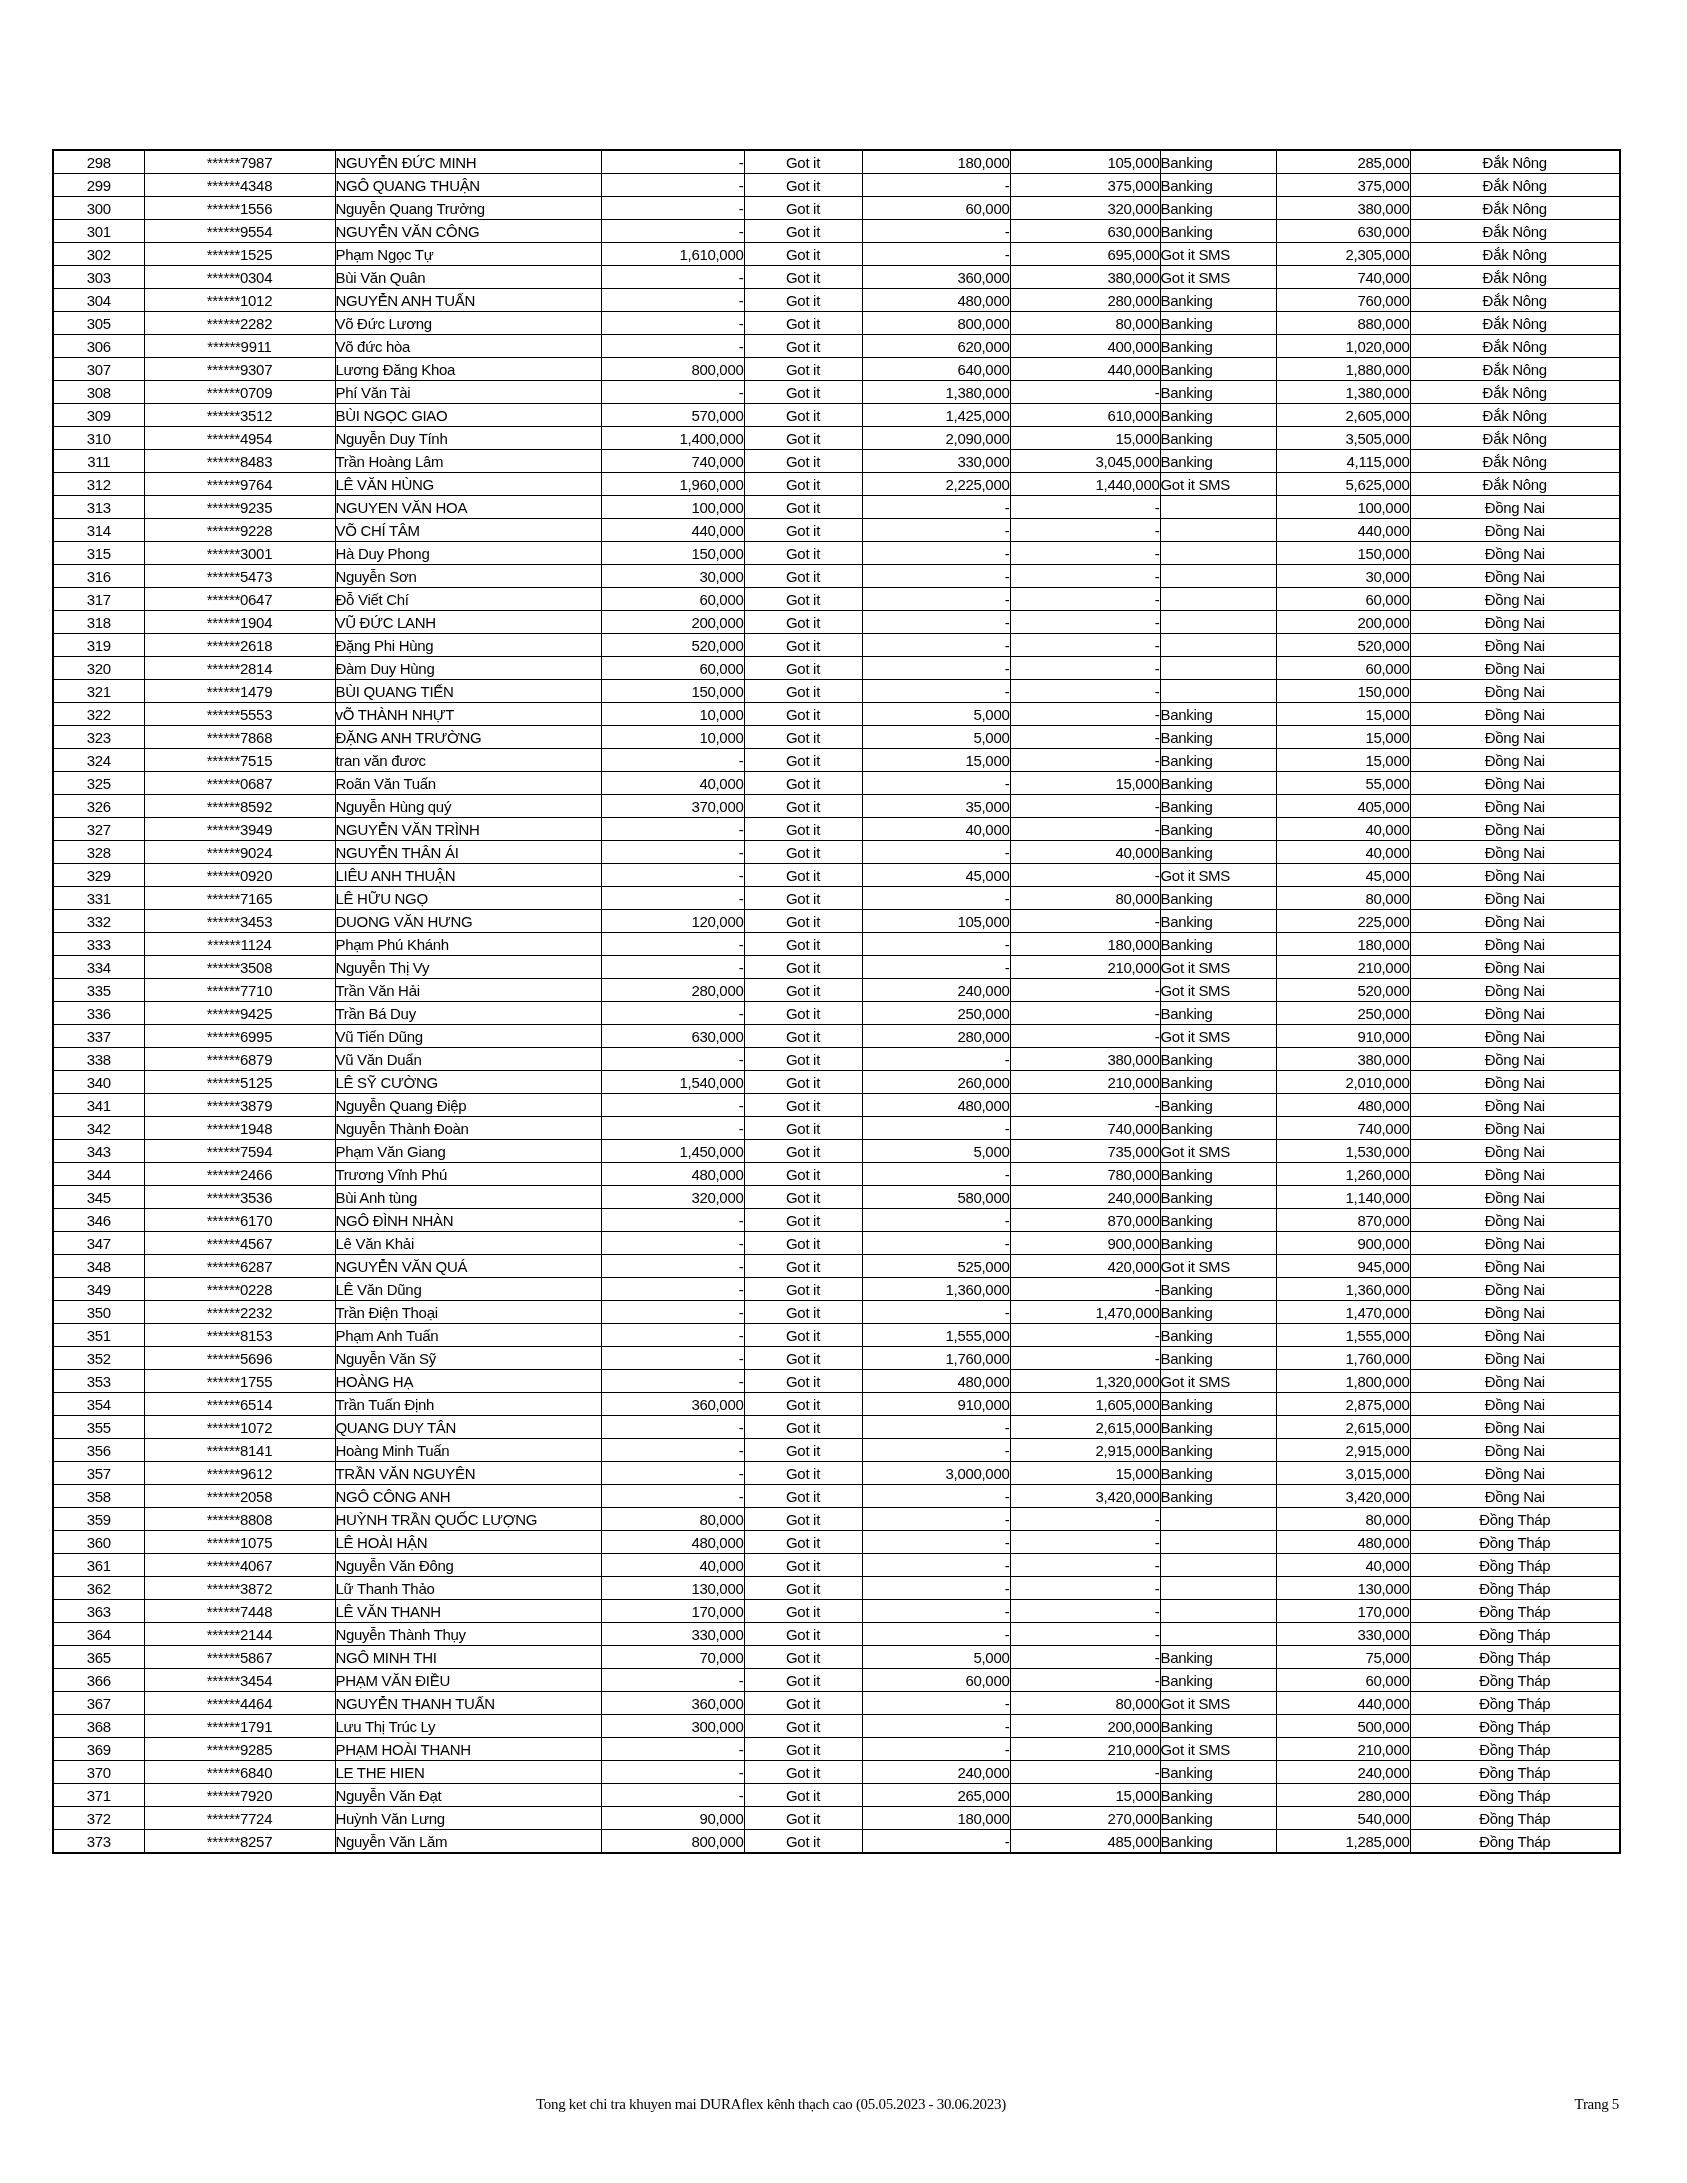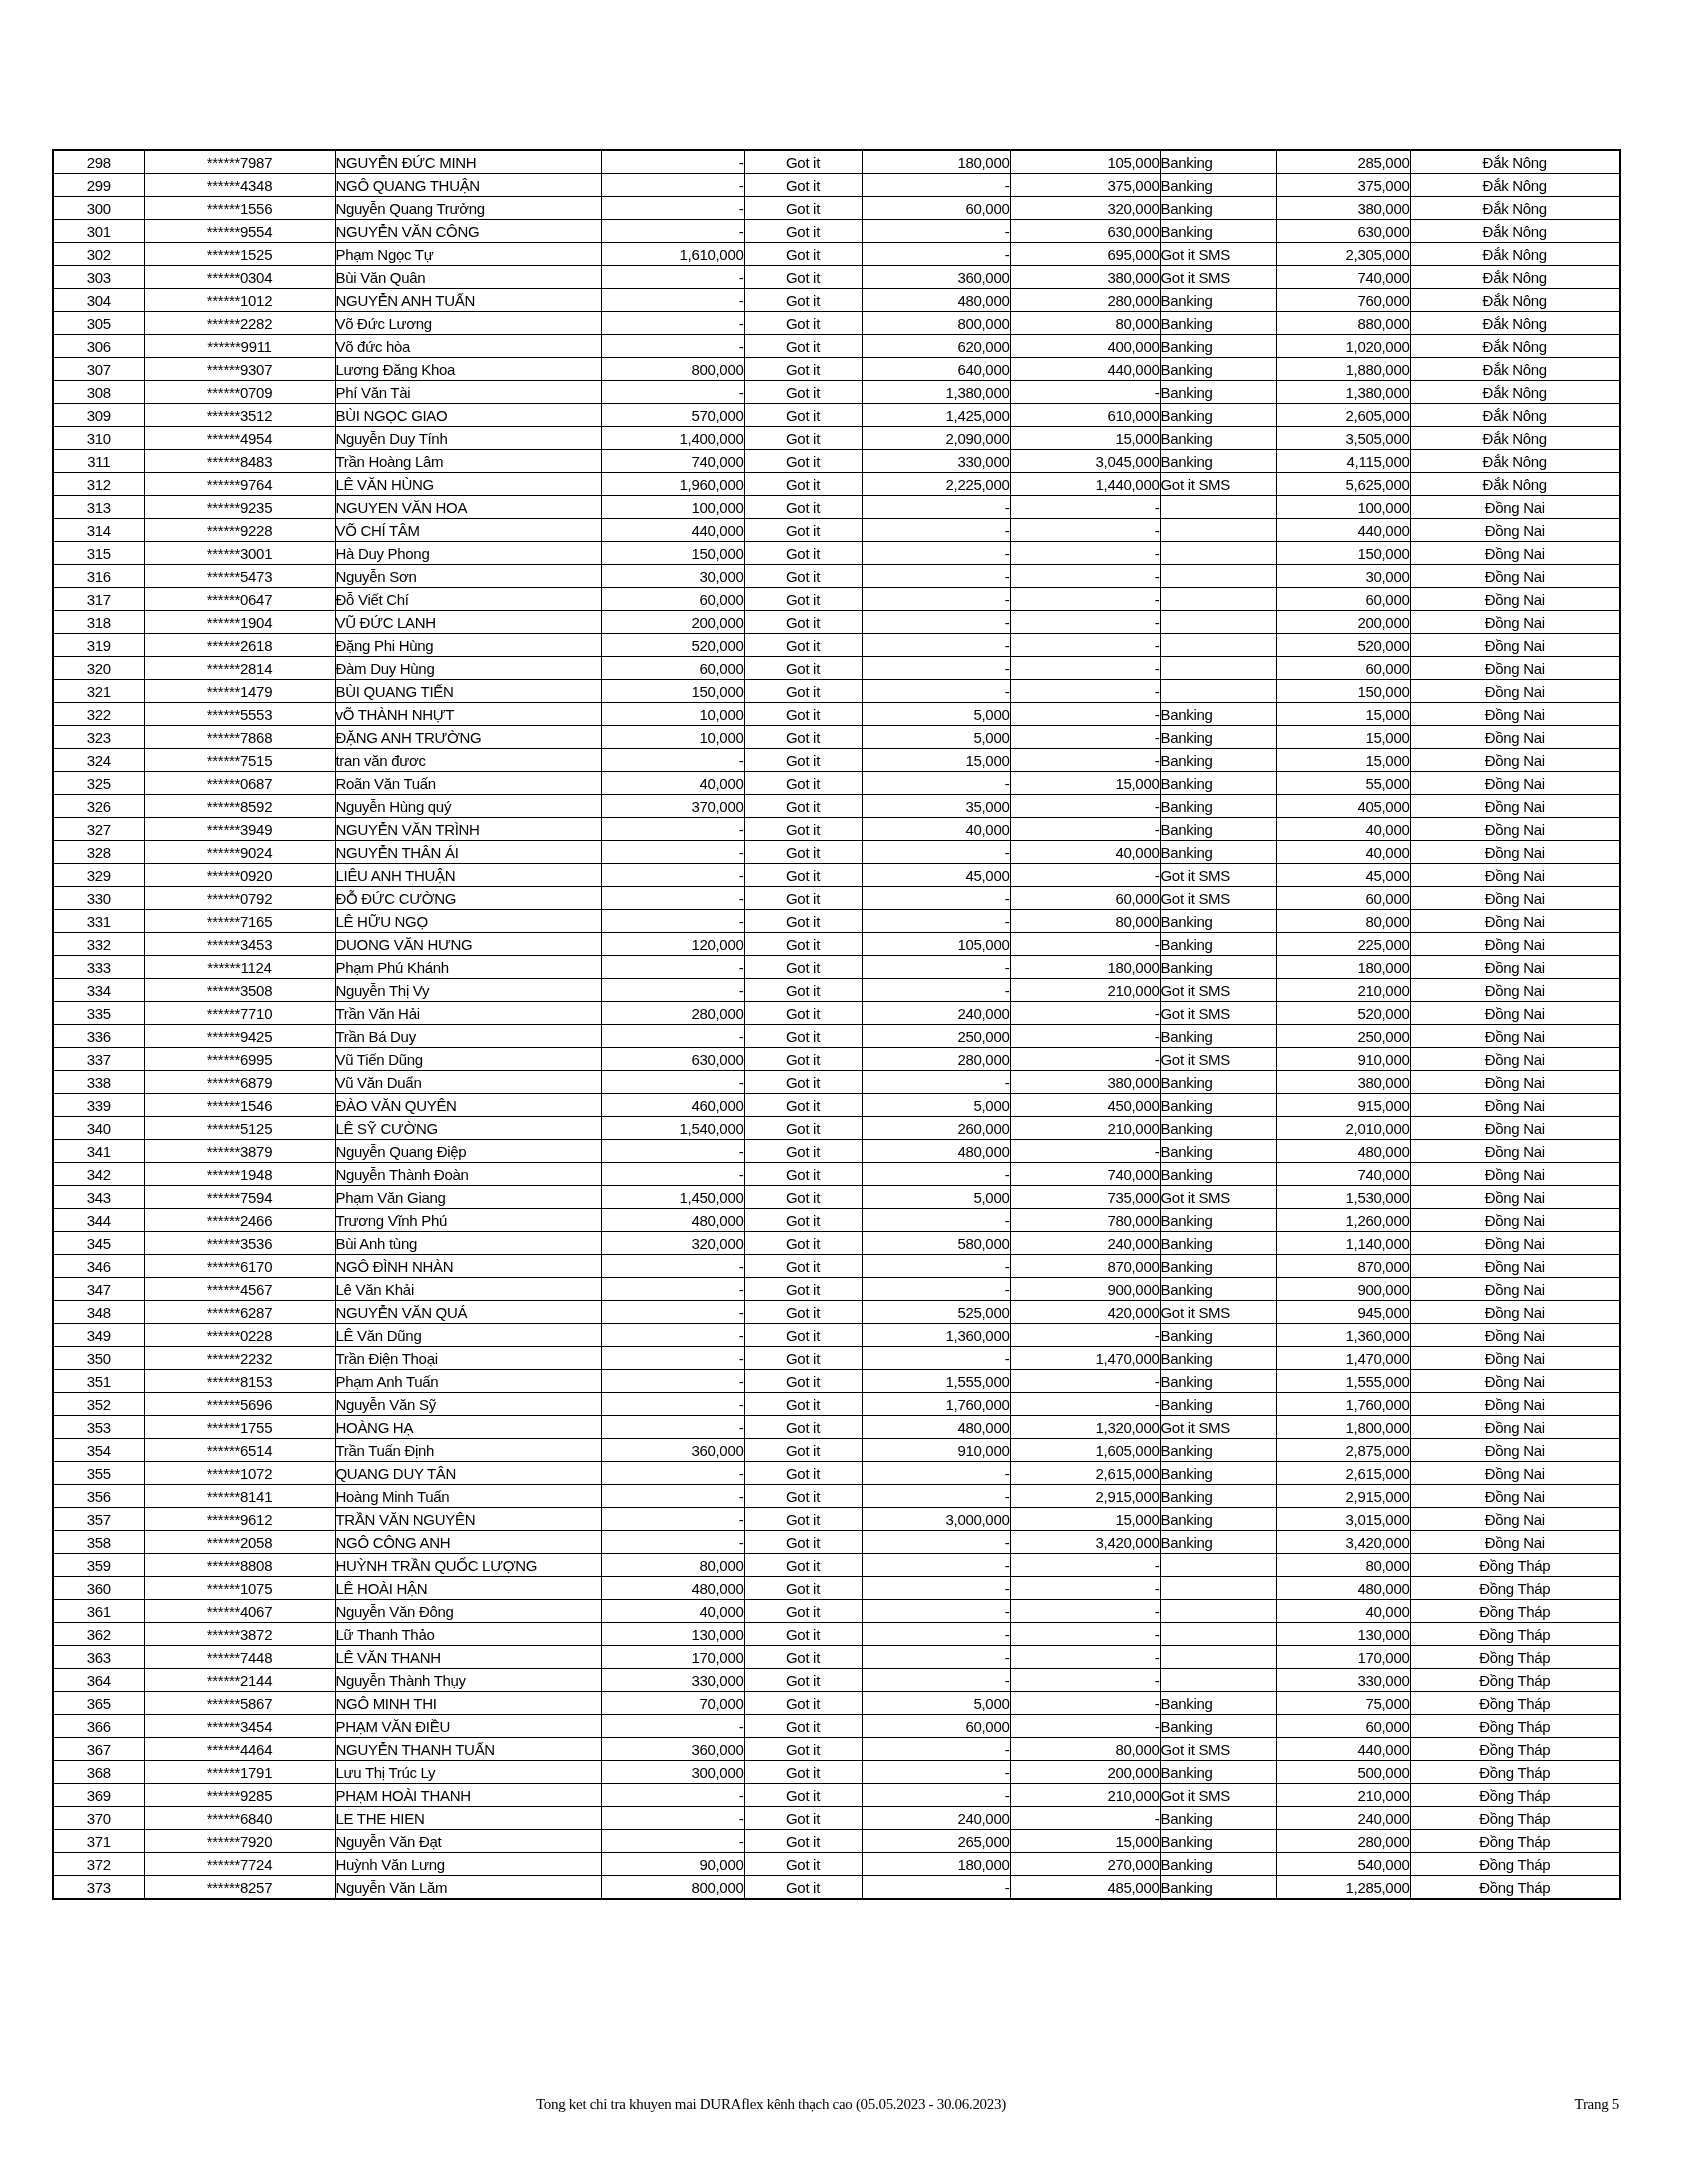--- a/index.html
+++ b/index.html
@@ -459,32 +459,20 @@
           <td class="al">LIÊU ANH THUẬN</td>
           <td class="ar dash">-</td>
           <td class="ac">Got it</td>
           <td class="ar">45,000</td>
           <td class="ar dash">-</td>
           <td class="al">Got it SMS</td>
           <td class="ar">45,000</td>
           <td class="ac">Đồng Nai</td>
         </tr>
         <tr>
-          <td class="ac">330</td>
-          <td class="ac">******0792</td>
-          <td class="al">ĐỖ ĐỨC CƯỜNG</td>
-          <td class="ar dash">-</td>
-          <td class="ac">Got it</td>
-          <td class="ar dash">-</td>
-          <td class="ar">60,000</td>
-          <td class="al">Got it SMS</td>
-          <td class="ar">60,000</td>
-          <td class="ac">Đồng Nai</td>
-        </tr>
-        <tr>
           <td class="ac">331</td>
           <td class="ac">******7165</td>
           <td class="al">LÊ HỮU NGỌ</td>
           <td class="ar dash">-</td>
           <td class="ac">Got it</td>
           <td class="ar dash">-</td>
           <td class="ar">80,000</td>
           <td class="al">Banking</td>
           <td class="ar">80,000</td>
           <td class="ac">Đồng Nai</td>
@@ -564,32 +552,20 @@
         <tr>
           <td class="ac">338</td>
           <td class="ac">******6879</td>
           <td class="al">Vũ Văn Duẩn</td>
           <td class="ar dash">-</td>
           <td class="ac">Got it</td>
           <td class="ar dash">-</td>
           <td class="ar">380,000</td>
           <td class="al">Banking</td>
           <td class="ar">380,000</td>
-          <td class="ac">Đồng Nai</td>
-        </tr>
-        <tr>
-          <td class="ac">339</td>
-          <td class="ac">******1546</td>
-          <td class="al">ĐÀO VĂN QUYÊN</td>
-          <td class="ar">460,000</td>
-          <td class="ac">Got it</td>
-          <td class="ar">5,000</td>
-          <td class="ar">450,000</td>
-          <td class="al">Banking</td>
-          <td class="ar">915,000</td>
           <td class="ac">Đồng Nai</td>
         </tr>
         <tr>
           <td class="ac">340</td>
           <td class="ac">******5125</td>
           <td class="al">LÊ SỸ CƯỜNG</td>
           <td class="ar">1,540,000</td>
           <td class="ac">Got it</td>
           <td class="ar">260,000</td>
           <td class="ar">210,000</td>

